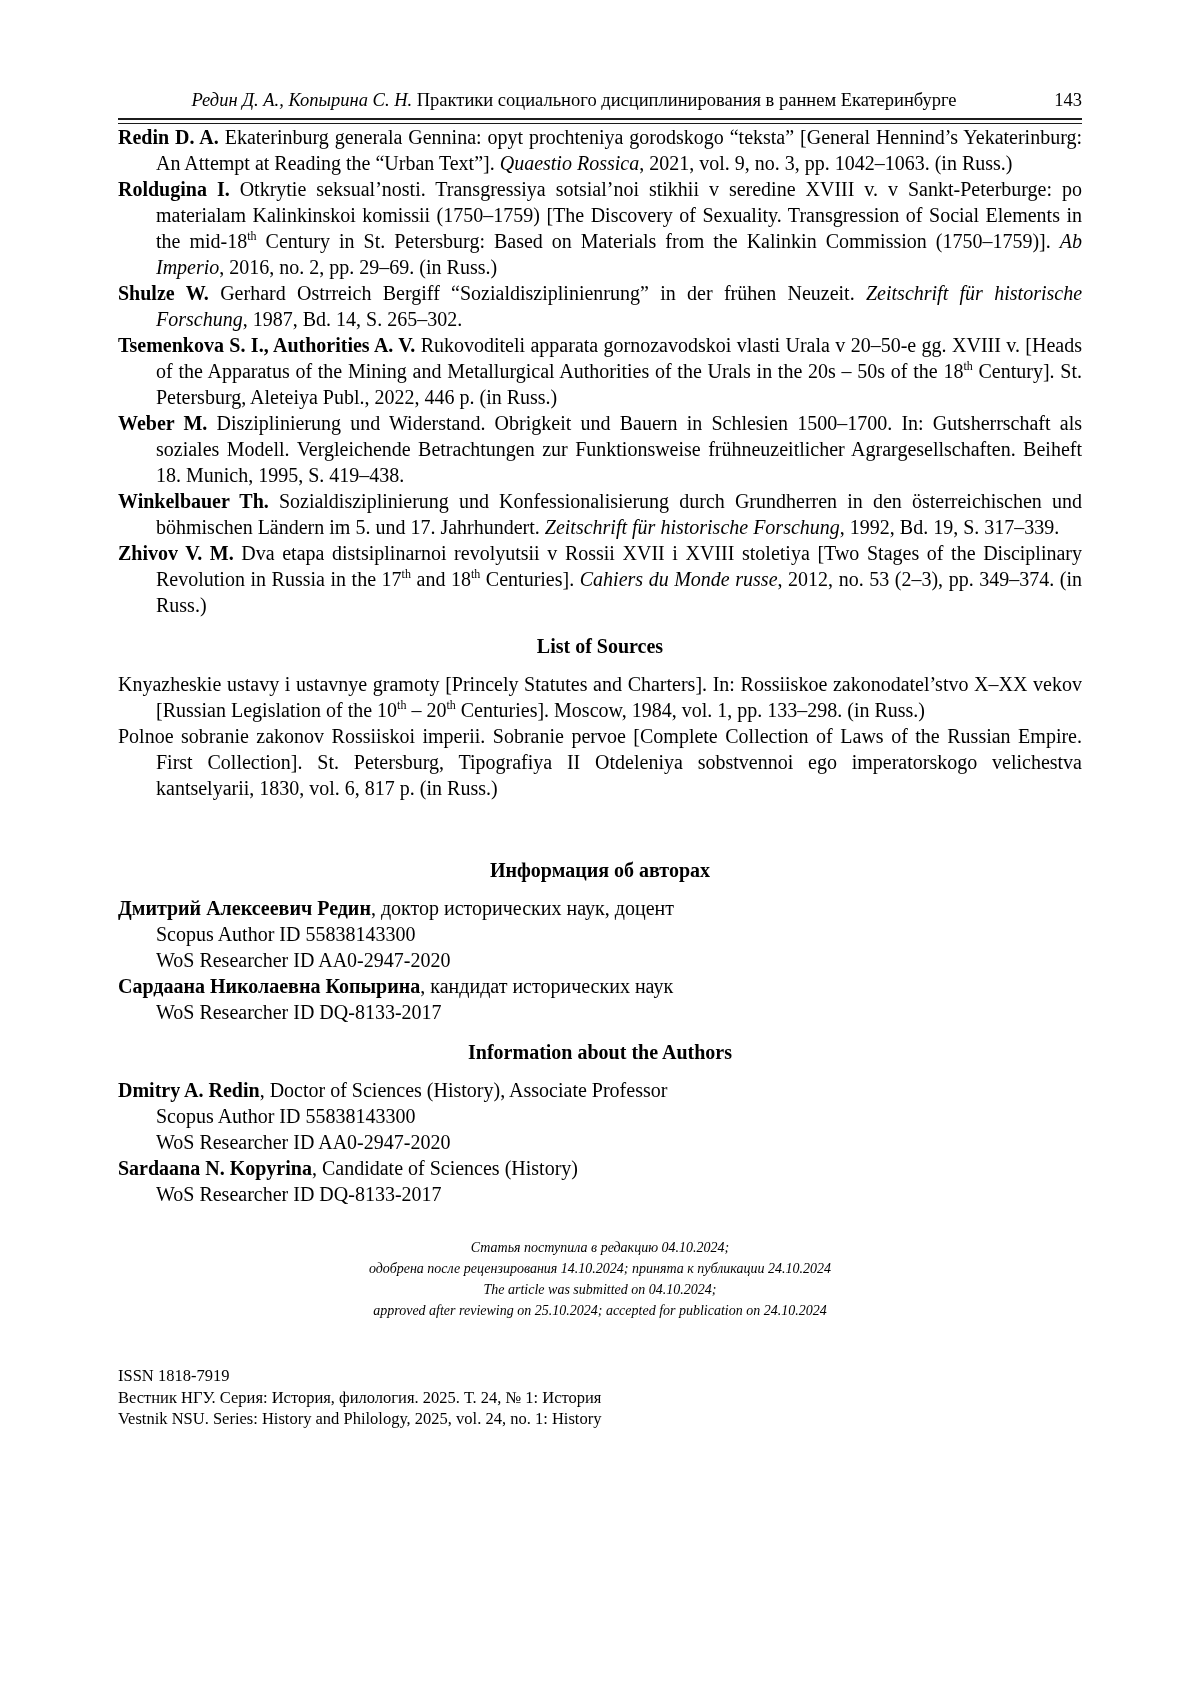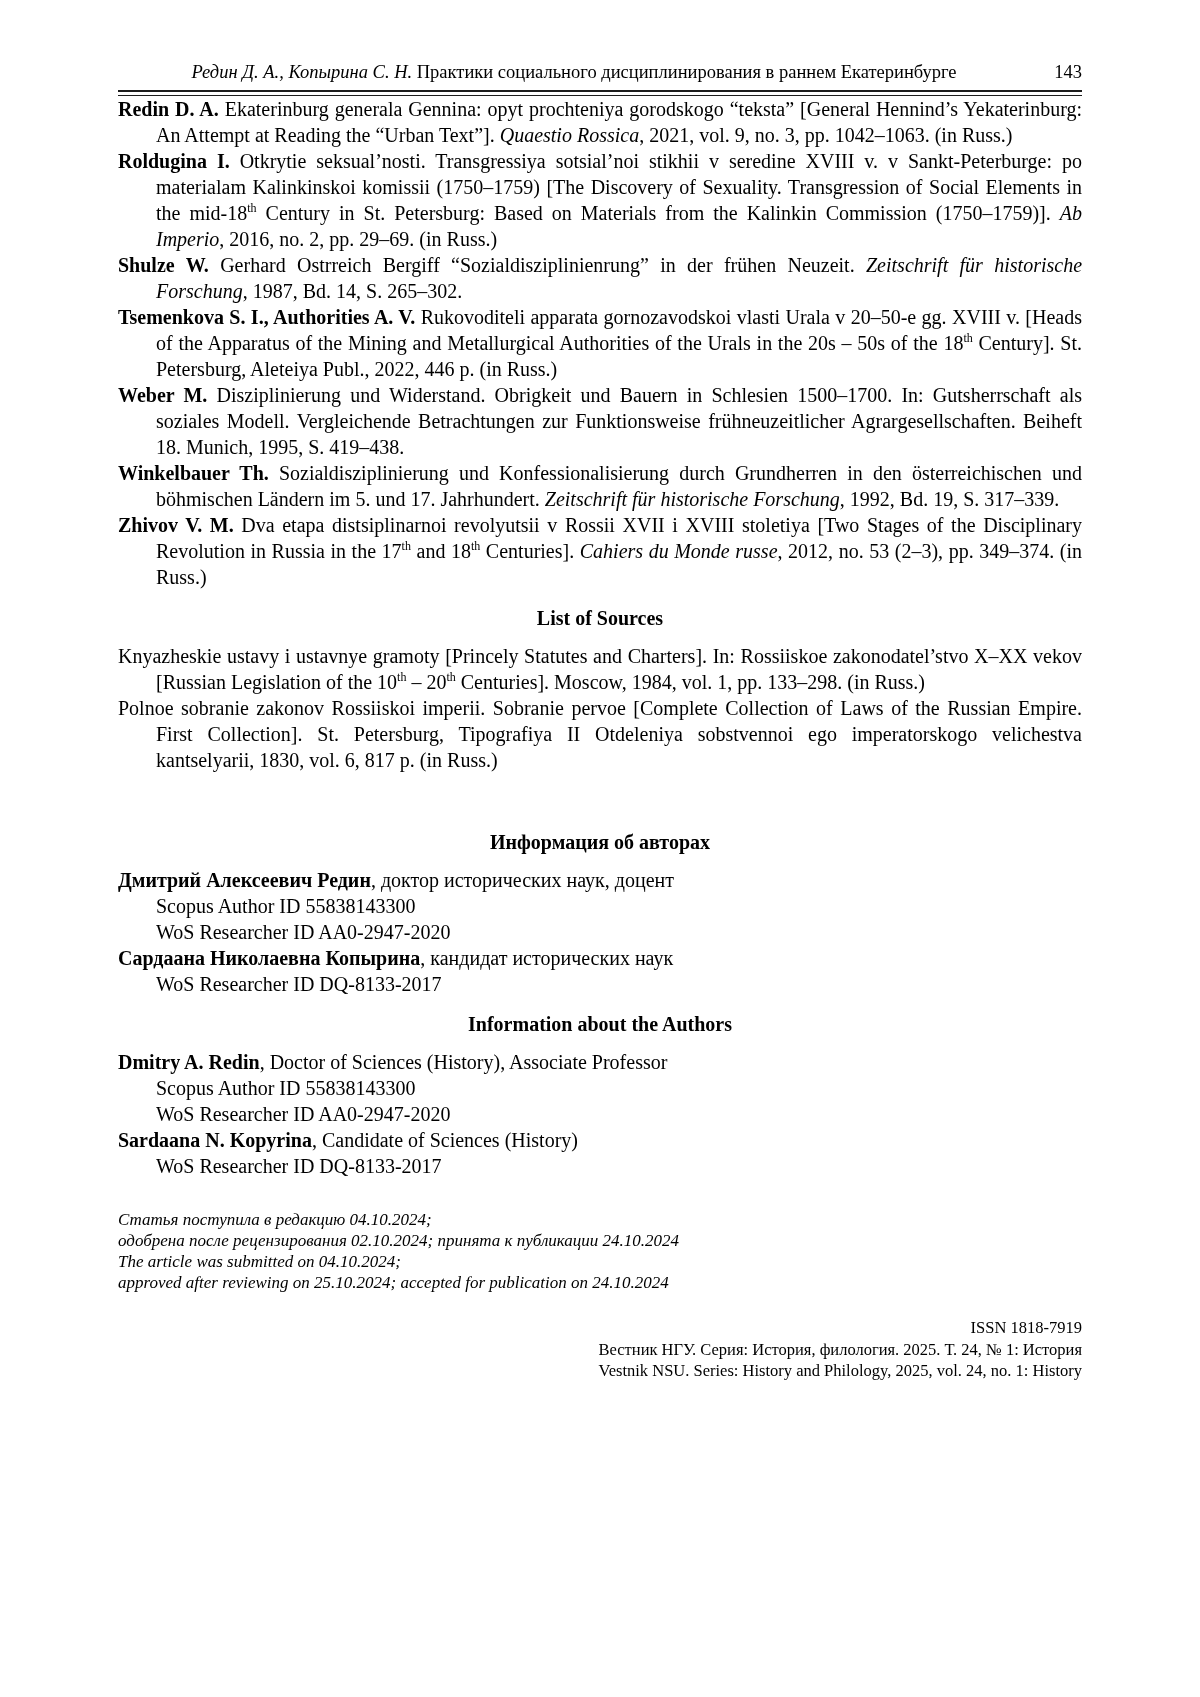--- a/index.html
+++ b/index.html
@@ -11,21 +11,21 @@
     width: 1200px;
     height: 1697px;
     font-family: "Liberation Serif", "DejaVu Serif", serif;
     color: #000000;
     -webkit-font-smoothing: antialiased;
   }
   .page {
     box-sizing: border-box;
     width: 1200px;
     height: 1697px;
-    padding: 60px 118px 0 118px;
+    padding: 88px 118px 0 118px;
     position: relative;
     overflow: hidden;
   }
   
   .running-head {
     position: relative;
     font-size: 18.5px;
     line-height: 24px;
     text-align: center;
     padding-right: 52px;
@@ -79,30 +79,30 @@
   .author-id {
     margin: 0;
     font-size: 20px;
     line-height: 26px;
     padding-left: 38px;
   }
   
   .dates {
     margin-top: 30px;
     font-style: italic;
-    font-size: 17px;
+    font-size: 14px;
     line-height: 21px;
-    text-align: left;
+    text-align: center;
   }
   
   .imprint {
-    margin-top: 24px;
+    margin-top: 44px;
     font-size: 16.5px;
     line-height: 21.5px;
-    text-align: right;
+    text-align: left;
   }
 </style>
 </head>
 <body>
 
 <div class="page">
 
   <header class="running-head">
     <span class="italic">Редин Д. А., Копырина С. Н.</span>
     <span>Практики социального дисциплинирования в раннем Екатеринбурге</span>
@@ -142,21 +142,21 @@
   <section class="authors-block">
       <p class="author-line"><span class="bold">Dmitry A. Redin</span><span>, Doctor of Sciences (History), Associate Professor</span></p>
       <p class="author-id">Scopus Author ID 55838143300</p>
       <p class="author-id">WoS Researcher ID AA0-2947-2020</p>
       <p class="author-line"><span class="bold">Sardaana N. Kopyrina</span><span>, Candidate of Sciences (History)</span></p>
       <p class="author-id">WoS Researcher ID DQ-8133-2017</p>
     </section>
 
   <div class="dates">
       <div>Статья поступила в редакцию 04.10.2024;</div>
-      <div>одобрена после рецензирования 02.10.2024; принята к публикации 24.10.2024</div>
+      <div>одобрена после рецензирования 14.10.2024; принята к публикации 24.10.2024</div>
       <div>The article was submitted on 04.10.2024;</div>
       <div>approved after reviewing on 25.10.2024; accepted for publication on 24.10.2024</div>
     </div>
 
   <div class="imprint">
       <div>ISSN 1818-7919</div>
       <div>Вестник НГУ. Серия: История, филология. 2025. Т. 24, № 1: История</div>
       <div>Vestnik NSU. Series: History and Philology, 2025, vol. 24, no. 1: History</div>
     </div>
 

